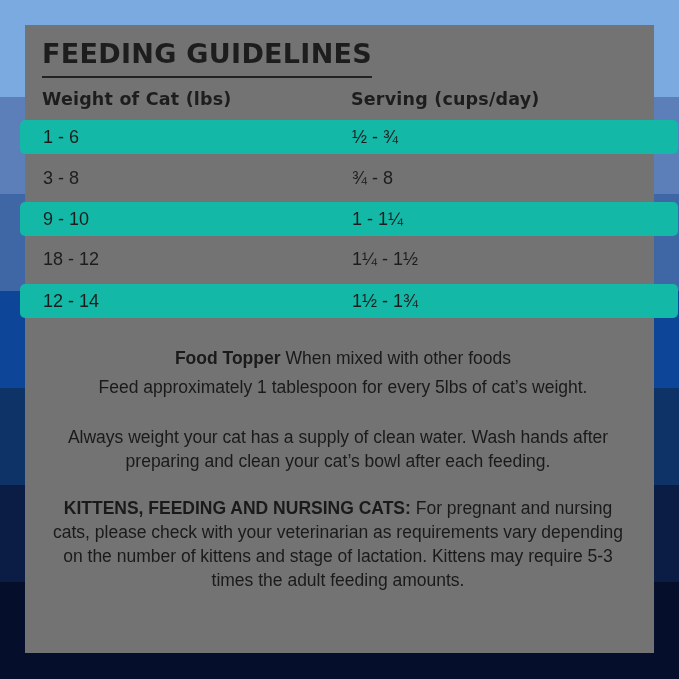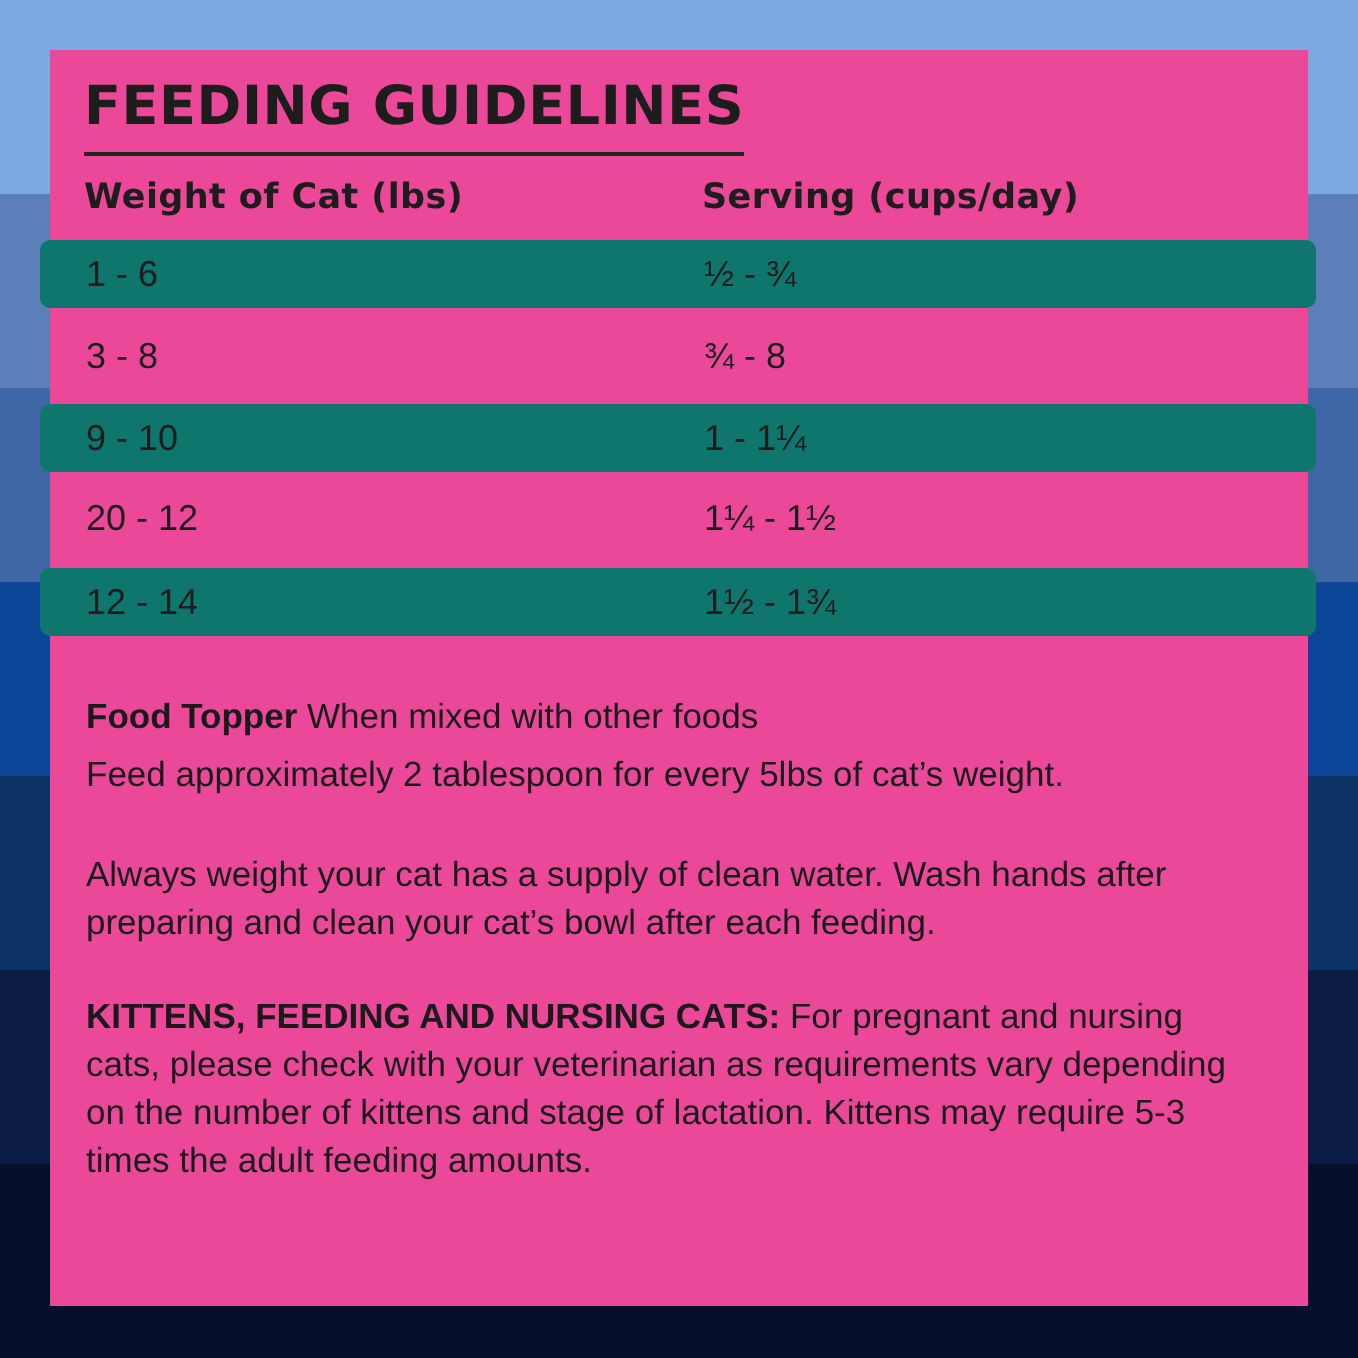--- a/index.html
+++ b/index.html
@@ -5,42 +5,42 @@
   html, body { margin: 0; padding: 0; }
   body {
     width: 679px; height: 679px; position: relative; overflow: hidden;
     font-family: "Liberation Sans", "DejaVu Sans", sans-serif;
     color: #1a1a1a;
   }
   .bg { position: absolute; inset: 0; display: flex; flex-direction: column; }
   .band { flex: 1; }
   .card {
     position: absolute; left: 25px; top: 25px; width: 629px; height: 628px;
-    background: #ec4899;
+    background: #737373;
   }
   .title {
     position: absolute; left: 17px; top: 13px;
     font-family: "DejaVu Sans", sans-serif; font-weight: bold;
     font-size: 27px; letter-spacing: 0.3px; color: #1d1d1d;
     padding-bottom: 6px; border-bottom: 2px solid #222;
     line-height: 32px;
   }
   .col-header {
     position: absolute; top: 64px; font-family: "DejaVu Sans", sans-serif;
     font-size: 17.5px; font-weight: bold; color: #1d1d1d; letter-spacing: 0.2px;
   }
   .row {
     position: absolute; left: 20px; width: 638px; height: 34px;
     display: flex; align-items: center; font-size: 18px; color: #1d1d1d;
   }
-  .row.hl { background: #0f766e; border-radius: 5px; }
+  .row.hl { background: #14b8a6; border-radius: 5px; padding-left: 20px; }
   .row .w { position: absolute; left: 23px; }
   .row .s { position: absolute; left: 332px; }
   .text-block {
-    position: absolute; left: 43px; width: 600px; font-size: 17.5px; line-height: 24px; color: #1a1a1a;
+    position: absolute; left: 43px; width: 600px; font-size: 17.5px; line-height: 24px; color: #1a1a1a; text-align: center;
   }
   .b { font-weight: bold; }
 </style>
 </head>
 <body>
 
 <div class="bg">
   <div class="band" style="background:#7aaae0"></div>
   <div class="band" style="background:#5d7fb9"></div>
   <div class="band" style="background:#3f67a6"></div>
@@ -62,30 +62,30 @@
 </div>
 <div class="row" style="top:161px">
   <span class="w">3 - 8</span>
   <span class="s">¾ - 8</span>
 </div>
 <div class="row hl" style="top:202px">
   <span class="w">9 - 10</span>
   <span class="s">1 - 1¼</span>
 </div>
 <div class="row" style="top:242px">
-  <span class="w">20 - 12</span>
+  <span class="w">18 - 12</span>
   <span class="s">1¼ - 1½</span>
 </div>
 <div class="row hl" style="top:284px">
   <span class="w">12 - 14</span>
   <span class="s">1½ - 1¾</span>
 </div>
 
 <div class="text-block" style="top:346px">
   <span class="b">Food Topper</span><span> When mixed with other foods</span>
 </div>
-<div class="text-block" style="top:375px">Feed approximately 2 tablespoon for every 5lbs of cat’s weight.</div>
+<div class="text-block" style="top:375px">Feed approximately 1 tablespoon for every 5lbs of cat’s weight.</div>
 
 <div class="text-block" style="top:425px; width:590px">Always weight your cat has a supply of clean water. Wash hands after preparing and clean your cat’s bowl after each feeding.</div>
 
 <div class="text-block" style="top:496px; width:590px">
   <span class="b">KITTENS, FEEDING AND NURSING CATS:</span><span> For pregnant and nursing cats, please check with your veterinarian as requirements vary depending on the number of kittens and stage of lactation. Kittens may require 5-3 times the adult feeding amounts.</span>
 </div>
 
 </body></html>

